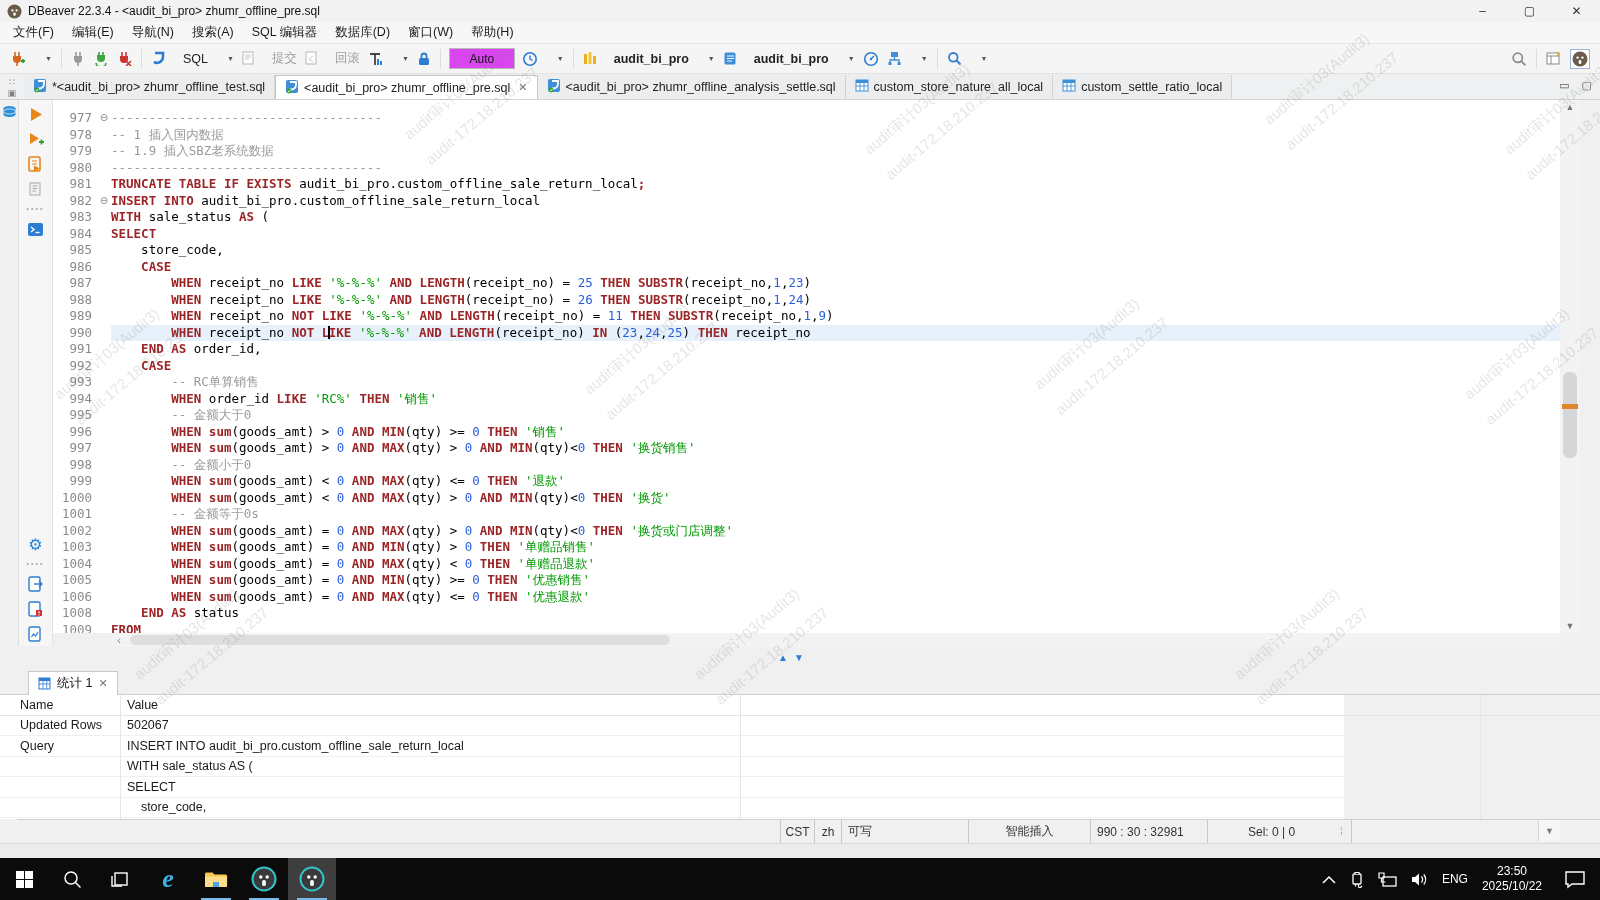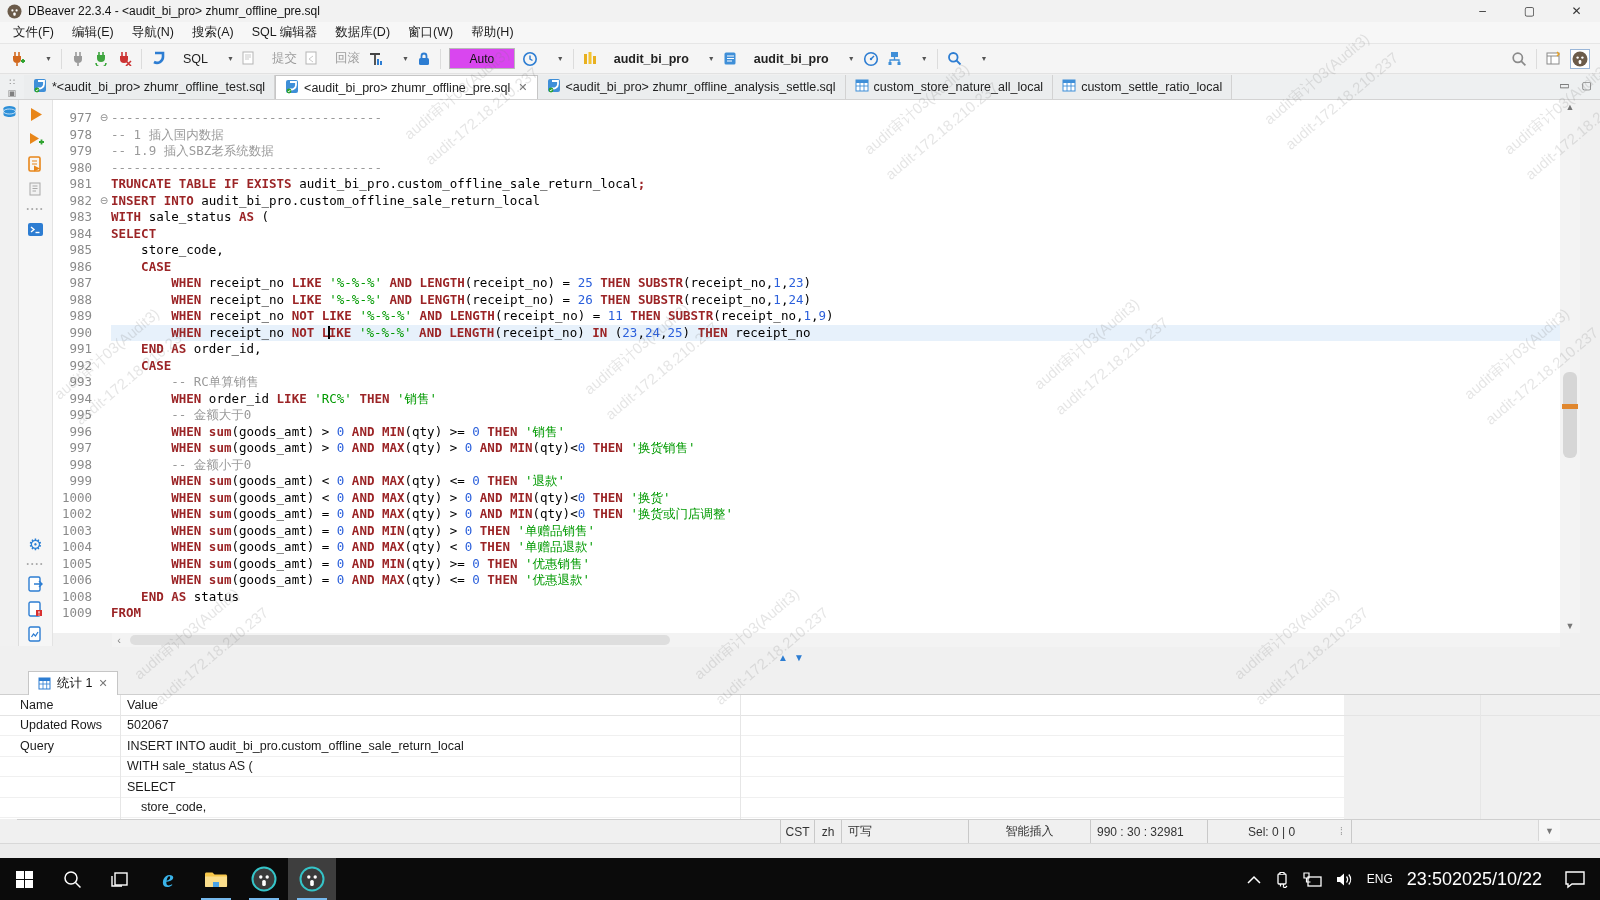--- a/index.html
+++ b/index.html
@@ -113,21 +113,21 @@
 
   .deskgap{position:absolute;left:0;top:843px;width:1600px;height:15px;background:#ececec;border-top:1px solid #d8d8d8}
 
   
   .taskbar{position:absolute;left:0;top:858px;width:1600px;height:42px;background:#0b0b0b;display:flex;align-items:stretch}
   .tb-slot{width:48px;display:flex;align-items:center;justify-content:center;position:relative}
   .tb-slot.active{background:#3e3e3e}
   .tb-underline{position:absolute;left:9px;bottom:0;width:30px;height:2px;background:var(--underline)}
   .tray{margin-left:auto;display:flex;align-items:center;gap:14px;padding-right:14px;color:#fff}
   .tray .txt{font-size:12px}
-  .clock{display:flex;align-items:center;justify-content:flex-end;font-size:18px;line-height:15px}
+  .clock{display:flex;flex-direction:column;align-items:center;justify-content:flex-end;font-size:12px;line-height:15px}
   .ie-e{font-family:"Liberation Serif",serif;font-style:italic;font-weight:bold;font-size:26px;color:#3ab4ea;line-height:26px}
 
   
   .wm-layer{position:absolute;left:0;top:0;width:1600px;height:845px;pointer-events:none;overflow:hidden;z-index:50}
   .wm{position:absolute;transform:rotate(-40deg);color:rgba(125,125,125,.20);font-size:15px;line-height:33px;white-space:nowrap}
 </style>
 </head>
 <body>
 
 <div class="titlebar">
@@ -539,20 +539,25 @@
       </div>
       <div class="code-line">
         <span class="ln">999</span>
         <span class="fold"></span>
         <span class="ct"><span class="st">        </span><span class="sk">WHEN</span><span class="st"> </span><span class="sk">sum</span><span class="st">(goods_amt) &lt; </span><span class="sn">0</span><span class="st"> </span><span class="sk">AND</span><span class="st"> </span><span class="sk">MAX</span><span class="st">(qty) &lt;= </span><span class="sn">0</span><span class="st"> </span><span class="sk">THEN</span><span class="st"> </span><span class="ss">'退款'</span></span>
       </div>
       <div class="code-line">
         <span class="ln">1000</span>
         <span class="fold"></span>
         <span class="ct"><span class="st">        </span><span class="sk">WHEN</span><span class="st"> </span><span class="sk">sum</span><span class="st">(goods_amt) &lt; </span><span class="sn">0</span><span class="st"> </span><span class="sk">AND</span><span class="st"> </span><span class="sk">MAX</span><span class="st">(qty) &gt; </span><span class="sn">0</span><span class="st"> </span><span class="sk">AND</span><span class="st"> </span><span class="sk">MIN</span><span class="st">(qty)&lt;</span><span class="sn">0</span><span class="st"> </span><span class="sk">THEN</span><span class="st"> </span><span class="ss">'换货'</span></span>
+      </div>
+      <div class="code-line">
+        <span class="ln">1001</span>
+        <span class="fold"></span>
+        <span class="ct"><span class="sc">        -- 金额等于0s</span></span>
       </div>
       <div class="code-line">
         <span class="ln">1002</span>
         <span class="fold"></span>
         <span class="ct"><span class="st">        </span><span class="sk">WHEN</span><span class="st"> </span><span class="sk">sum</span><span class="st">(goods_amt) = </span><span class="sn">0</span><span class="st"> </span><span class="sk">AND</span><span class="st"> </span><span class="sk">MAX</span><span class="st">(qty) &gt; </span><span class="sn">0</span><span class="st"> </span><span class="sk">AND</span><span class="st"> </span><span class="sk">MIN</span><span class="st">(qty)&lt;</span><span class="sn">0</span><span class="st"> </span><span class="sk">THEN</span><span class="st"> </span><span class="ss">'换货或门店调整'</span></span>
       </div>
       <div class="code-line">
         <span class="ln">1003</span>
         <span class="fold"></span>
         <span class="ct"><span class="st">        </span><span class="sk">WHEN</span><span class="st"> </span><span class="sk">sum</span><span class="st">(goods_amt) = </span><span class="sn">0</span><span class="st"> </span><span class="sk">AND</span><span class="st"> </span><span class="sk">MIN</span><span class="st">(qty) &gt; </span><span class="sn">0</span><span class="st"> </span><span class="sk">THEN</span><span class="st"> </span><span class="ss">'单赠品销售'</span></span>

